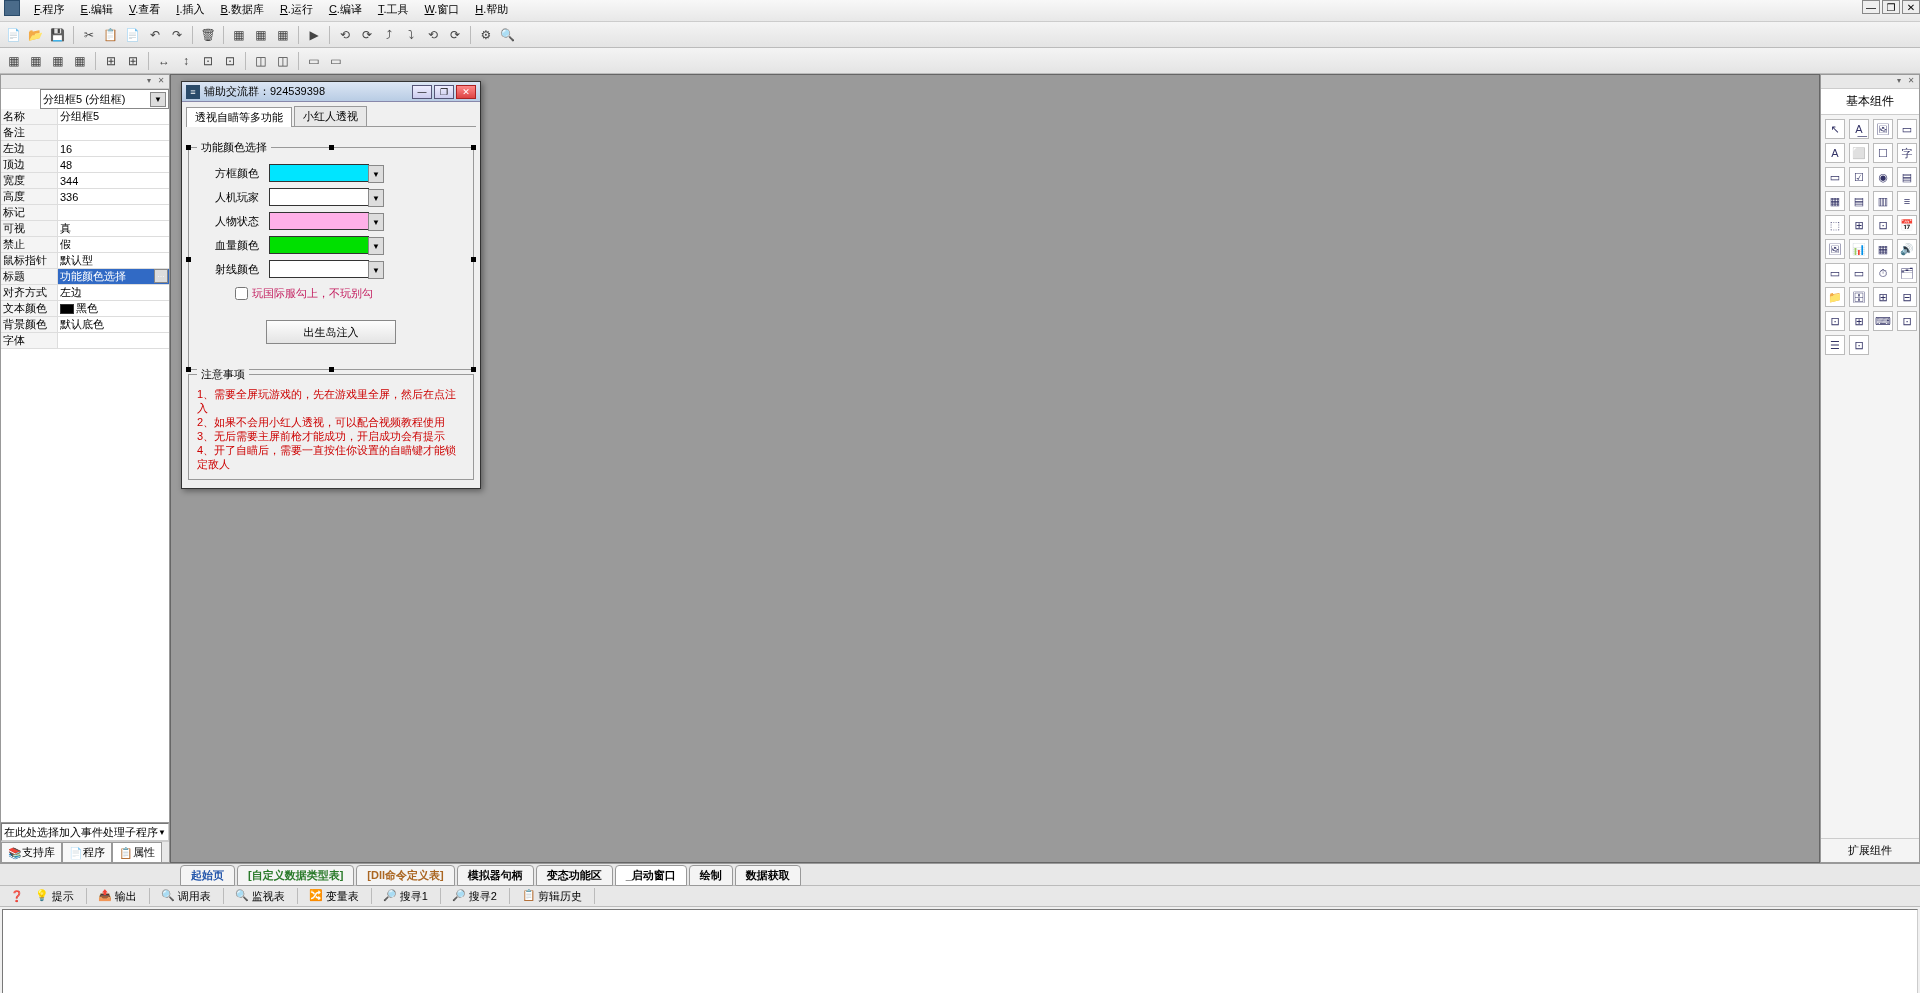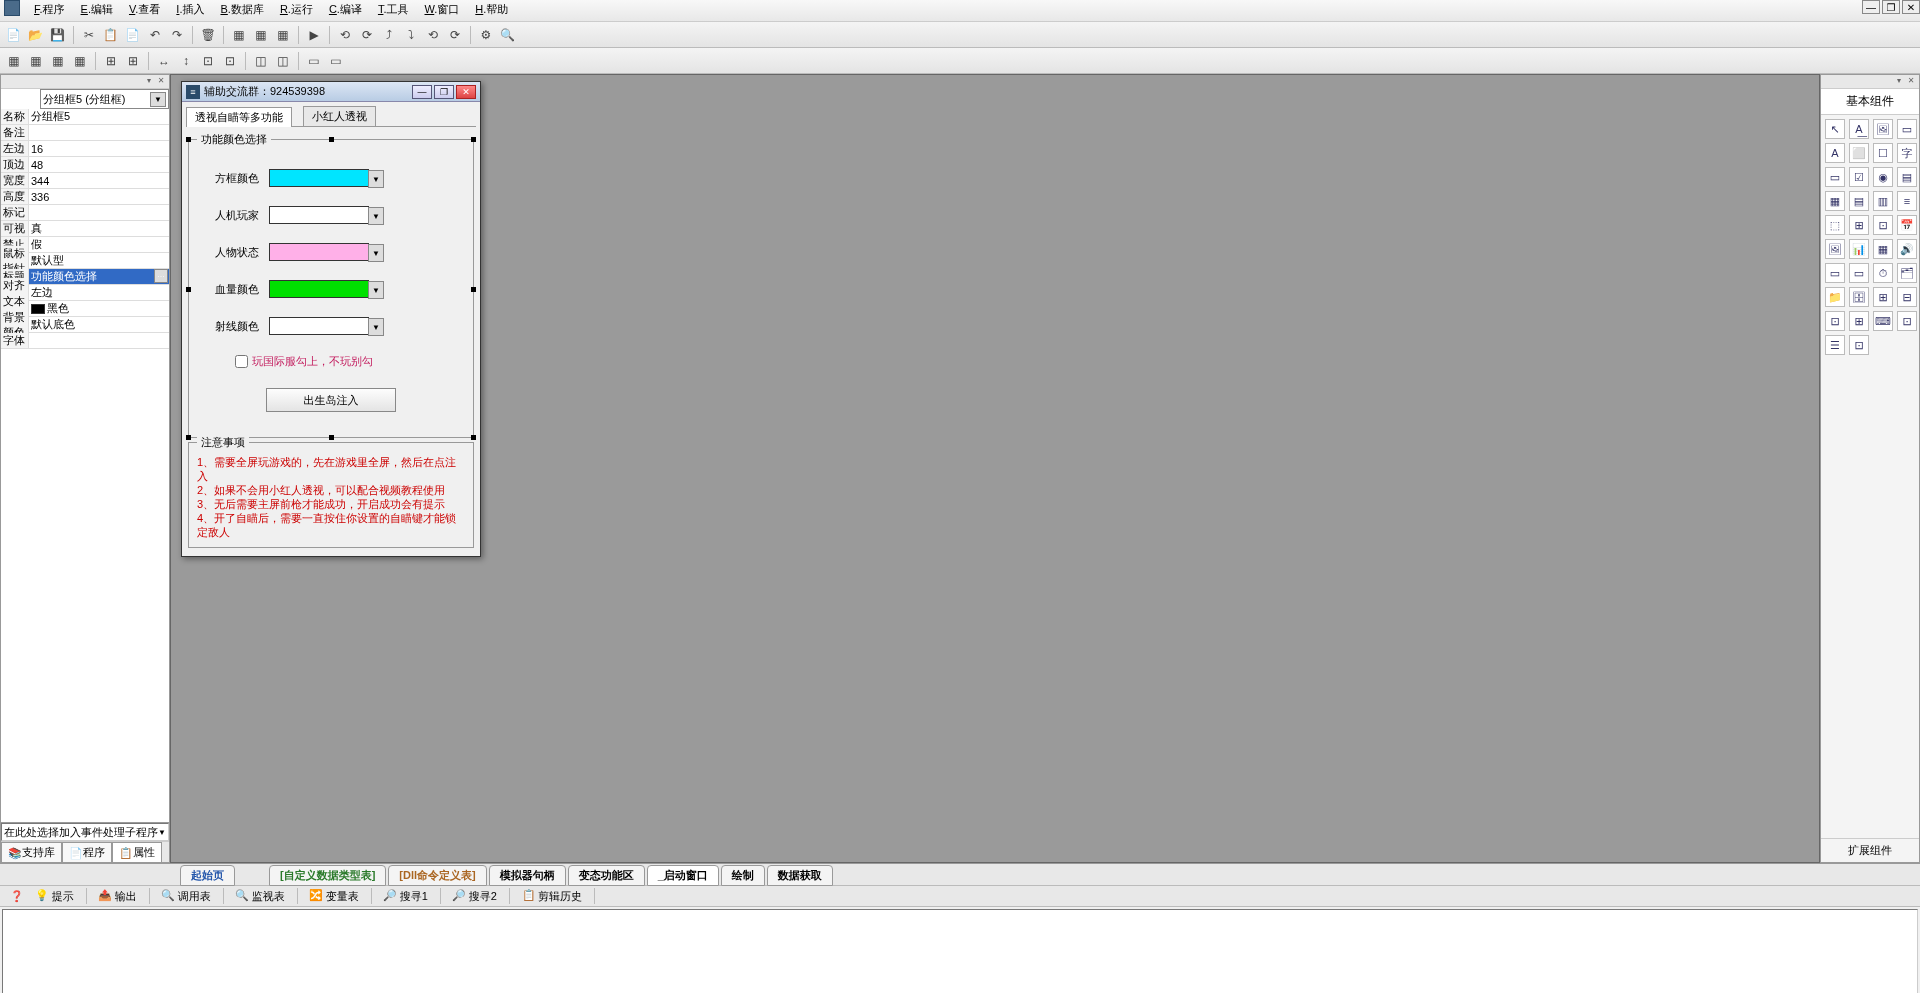--- a/index.html
+++ b/index.html
@@ -21,21 +21,21 @@
 .main { display: flex; height: calc(100% - 22px - 26px - 26px - 130px); }
 
 
 .left-panel { width: 170px; background: #fff; border: 1px solid #999; display: flex; flex-direction: column; }
 .panel-header { height: 14px; background: #e8e8e8; border-bottom: 1px solid #ccc; display: flex; justify-content: flex-end; padding-right: 2px; }
 .panel-header span { width: 12px; height: 10px; font-size: 8px; display: inline-flex; align-items: center; justify-content: center; color: #666; cursor: pointer; }
 .combo { height: 20px; border: 1px solid #888; display: flex; align-items: center; padding: 0 2px; position: relative; margin-left: 39px; }
 .combo::after { content: "▼"; position: absolute; right: 2px; font-size: 8px; background: #ddd; padding: 2px 3px; border: 1px solid #888; }
 .prop-grid { flex: 1; overflow: auto; }
 .prop-row { display: flex; border-bottom: 1px solid #ddd; height: 16px; align-items: center; }
-.prop-row .pk { width: 28px; padding-left: 2px; background: #f4f4f4; border-right: 1px solid #ddd; }
+.prop-row .pk { width: 57px; padding-left: 2px; background: #f4f4f4; border-right: 1px solid #ddd; }
 .prop-row .pv { flex: 1; padding-left: 2px; position: relative; }
 .prop-row .pv.selected { background: #316ac5; color: #fff; }
 .prop-row .pv .dots { position: absolute; right: 1px; top: 0; width: 14px; height: 14px; background: #ddd; border: 1px solid #888; font-size: 8px; text-align: center; }
 .color-sw { display: inline-block; width: 14px; height: 10px; border: 1px solid #333; vertical-align: middle; margin-right: 2px; }
 .left-bottom { border-top: 1px solid #999; }
 .left-bottom .combo2 { height: 18px; border: 1px inset #ccc; font-size: 11px; padding: 0 2px; display:flex; align-items:center; position:relative;}
 .left-bottom .combo2::after { content:"▼"; position:absolute; right:2px; font-size:8px; }
 .left-tabs { display: flex; background: #e8e8e8; border-top: 1px solid #ccc; }
 .left-tabs .lt { padding: 2px 6px; border: 1px solid #999; border-bottom: none; background: #f8f8f8; font-size: 11px; display: flex; align-items: center; gap: 2px; cursor:pointer;}
 .left-tabs .lt.active { background: #fff; }
@@ -44,27 +44,27 @@
 
 .center { flex: 1; background: #9a9a9a; position: relative; overflow: auto; border: 1px solid #666; }
 .form-designer { position: absolute; left: 10px; top: 6px; width: 300px; background: #fff; border: 1px solid #333; box-shadow: 2px 2px 6px rgba(0,0,0,.4); }
 .title-bar { height: 20px; background: linear-gradient(#dce6f4,#b8cce4); display: flex; align-items: center; padding: 0 4px; border-bottom: 1px solid #88a; }
 .title-bar .ti { width: 14px; height: 14px; background: #2a4b6a; margin-right: 4px; display:flex; align-items:center; justify-content:center; color:#fff; font-size:9px;}
 .title-bar .tt { flex: 1; font-size: 11px; }
 .title-bar .wb { display: flex; gap: 2px; }
 .title-bar .wb span { width: 20px; height: 14px; border: 1px solid #557; background: linear-gradient(#eef,#cce); display: flex; align-items: center; justify-content: center; font-size: 9px; cursor:pointer;}
 .title-bar .wb .close { background: linear-gradient(#f88,#d44); color: #fff; border-color: #a22; }
 .form-body { padding: 4px; background: #f0f0f0; }
-.tabs { display: flex; border-bottom: 1px solid #999; margin-bottom: 12px; gap: 9px; }
+.tabs { display: flex; border-bottom: 1px solid #999; margin-bottom: 20px; }
 .tabs .tab { padding: 2px 8px; border: 1px solid #999; border-bottom: none; background: #e8e8e8; margin-right: 2px; cursor:pointer; font-size: 11px;}
 .tabs .tab.active { background: #fff; position: relative; top: 1px; }
 .fieldset { border: 1px solid #999; margin: 4px 2px; padding: 10px 6px 6px; position: relative; }
 .fieldset .legend { position: absolute; top: -8px; left: 8px; background: #f0f0f0; padding: 0 4px; font-size: 11px; }
 .fs1 { }
-.color-row { display: flex; align-items: center; margin: 19px 0; }
+.color-row { display: flex; align-items: center; margin: 6px 0; }
 .color-row label { width: 64px; text-align: right; margin-right: 10px; font-size: 11px;}
 .color-row .cbox { width: 100px; height: 18px; border: 1px solid #333; position: relative; }
 .color-row .cbox::after { content: "▼"; position: absolute; right: -16px; top: 0; width: 14px; height: 16px; border: 1px solid #888; background: #ddd; font-size: 8px; display: flex; align-items: center; justify-content: center; }
 .checkbox-row { display: flex; align-items: center; margin: 8px 0 8px 40px; color: #c2185b; font-size: 11px;}
 .checkbox-row input { margin-right: 4px; }
 .btn-inject { width: 130px; height: 24px; margin: 19px auto; display: block; border: 1px solid #888; background: linear-gradient(#fdfdfd,#e4e4e4); cursor:pointer; font-size:11px;}
 .fs2 .notes { color: #c00; font-size: 11px; line-height: 14px; padding: 2px; }
 .handle { width: 5px; height: 5px; background: #000; position: absolute; }
 
 
@@ -72,21 +72,21 @@
 .rp-header { text-align: center; padding: 4px 0; border-bottom: 1px solid #ccc; background: #fff; font-size: 12px;}
 .comp-grid { display: grid; grid-template-columns: repeat(4, 1fr); gap: 4px; padding: 4px; }
 .comp-grid .comp { width: 20px; height: 20px; border: 1px solid #bbb; background: #fff; display: flex; align-items: center; justify-content: center; font-size: 11px; color: #336; cursor:pointer;}
 .rp-footer { margin-top: auto; text-align: center; padding: 4px; border-top: 1px solid #ccc; font-size: 11px; cursor:pointer;}
 
 
 .bottom-tabs { height: 22px; background: #e8e8e8; border-top: 1px solid #999; display: flex; align-items: flex-end; padding-left: 180px; }
 .bottom-tabs .bt { padding: 2px 10px; border: 1px solid #999; border-top-left-radius: 4px; border-top-right-radius: 4px; background: #f4f4f4; margin-right: 2px; font-size: 11px; cursor:pointer; position: relative; top: 1px; font-weight: bold;}
 .bottom-tabs .bt.active { background: #fff; font-weight: bold; }
 .bottom-tabs .bt.col-blue { color: #2255aa; }
-.bottom-tabs .bt.col-green { color: #2a7a2a; margin-left: 32px; }
+.bottom-tabs .bt.col-green { color: #2a7a2a; }
 .bottom-tabs .bt.col-orange { color: #aa6622; }
 
 
 .lower-toolbar { height: 22px; background: #e8e8e8; border-top: 1px solid #bbb; border-bottom: 1px solid #bbb; display: flex; align-items: center; padding: 0 6px; gap: 4px; }
 .lower-toolbar .lt-item { display: flex; align-items: center; gap: 2px; padding: 0 4px; cursor:pointer; font-size: 11px;}
 .lower-toolbar .lt-item .ic { width: 14px; height: 14px; display: inline-block; }
 .lower-toolbar .sep { width: 1px; height: 16px; background: #bbb; margin: 0 4px; }
 
 
 .output { height: 86px; background: #fff; border: 1px inset #ccc; margin: 2px; }

